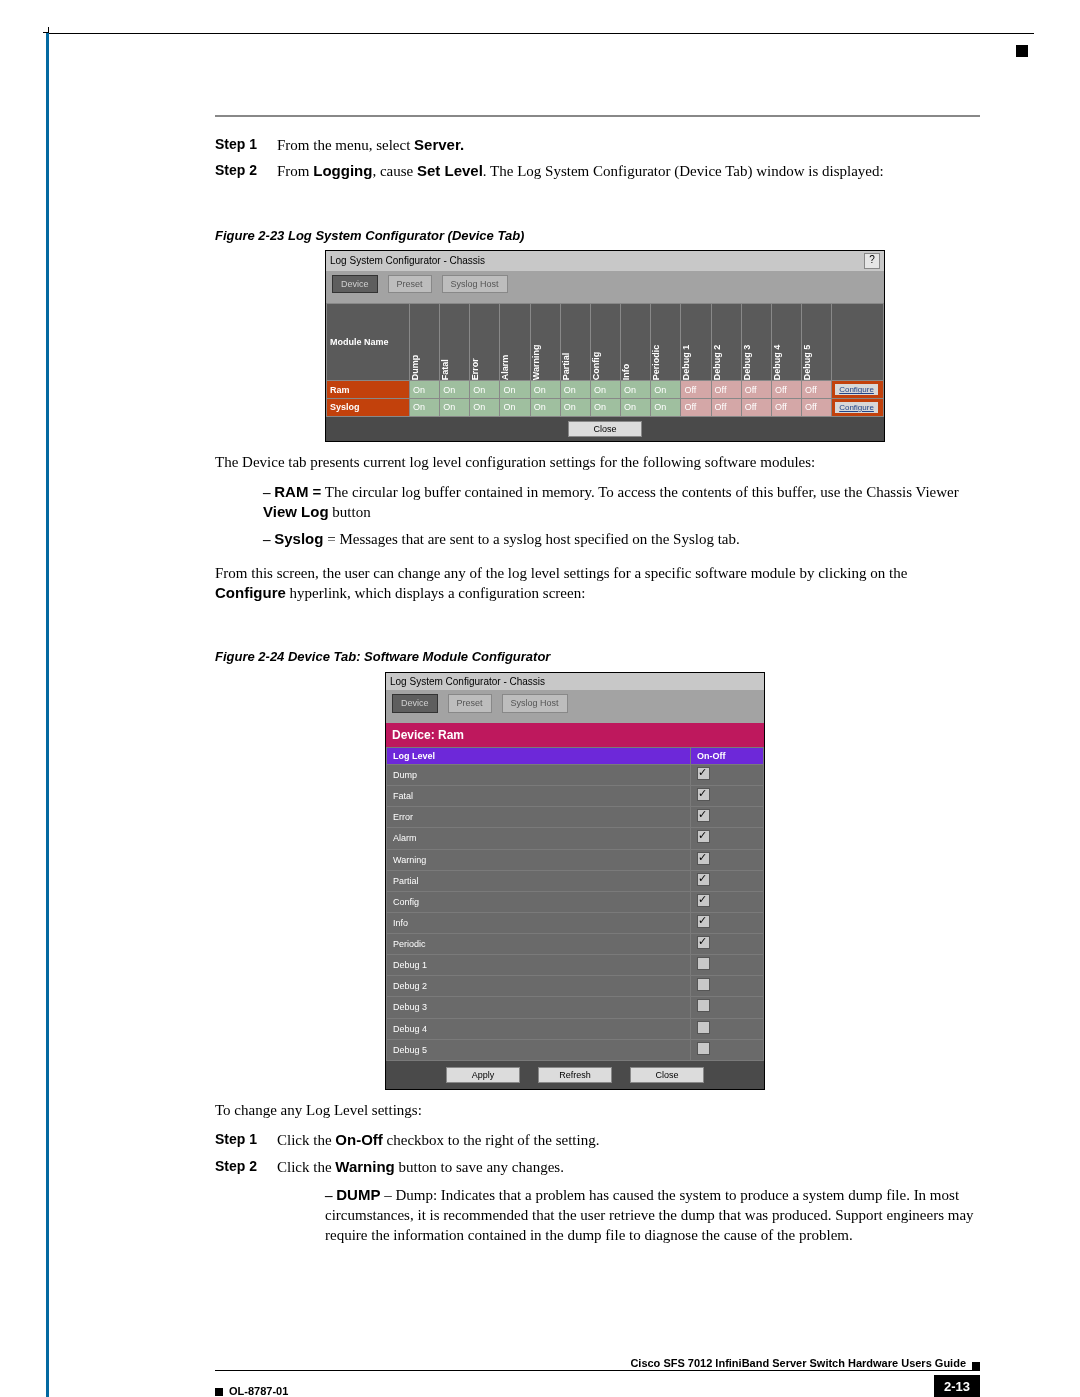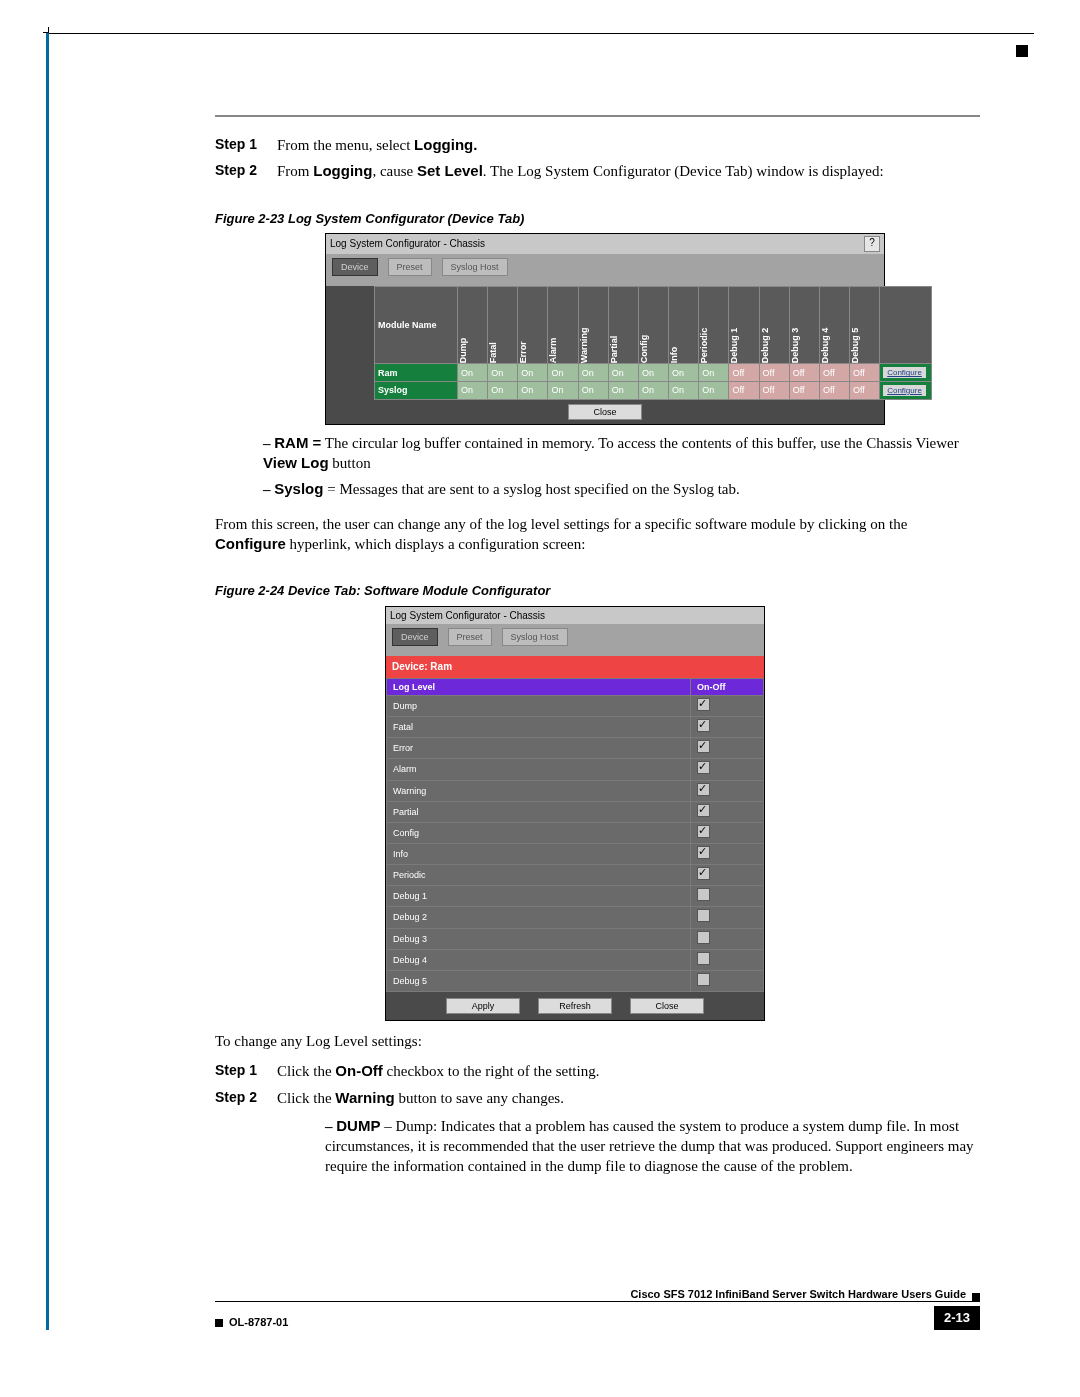--- a/index.html
+++ b/index.html
@@ -30,21 +30,21 @@
   }
   hr.section-rule {
     border: none;
     border-top: 2px solid #888;
     margin: 0 0 18px 0;
   }
   .step-row { display:flex; margin-bottom:6px; }
   .step-label { width:62px; font-weight:bold; flex:none; font-family: Arial, Helvetica, sans-serif; font-size:14px; }
   .step-body { flex:1; }
   b.sans { font-family: Arial, Helvetica, sans-serif; }
-  .fig-caption { font-family: Arial, Helvetica, sans-serif; font-size:13px; font-weight:bold; font-style:italic; margin:28px 0 6px 0; }
+  .fig-caption { font-family: Arial, Helvetica, sans-serif; font-size:13px; font-weight:bold; font-style:italic; margin:45px 0 6px 0; }
   .fig23 { margin-left:110px; width:560px; }
   .fig24 { margin-left:170px; width:380px; }
   .chrome {
     background:#4a4a4a;
     color:#fff;
     font-family: Arial, Helvetica, sans-serif;
     font-size:10px;
     border:1px solid #000;
   }
   .chrome-title {
@@ -54,21 +54,21 @@
   .help-btn {
     width:14px; height:14px; background:#e6e6e6; border:1px solid #888;
     text-align:center; font-size:10px; line-height:12px;
   }
   .tabs { display:flex; gap:10px; padding:4px 6px 10px 6px; background:#a3a3a3; }
   .tab {
     padding:2px 8px; font-size:9px; background:#bdbdbd; color:#555;
     border:1px solid #888; border-radius:0;
   }
   .tab.active { background:#5e5e5e; color:#d0d0d0; border-color:#333; }
-  .log-table { border-collapse:collapse; width:100%; font-size:9px; background:#15803d;margin-left:48px; }
+  .log-table { border-collapse:collapse; width:100%; font-size:9px; background:#c2410c; }
   .log-table th, .log-table td {
     border:1px solid #888; padding:2px 3px; text-align:left; color:#fff;
   }
   .log-table th { background:#5a5a5a; font-weight:bold; }
   .log-table th.rot {
     height:72px; white-space:nowrap; vertical-align:bottom;
   }
   .log-table th.rot > div {
     transform: rotate(-90deg); transform-origin: left bottom;
     width:14px; margin-left:8px; margin-bottom:-2px;
@@ -109,38 +109,38 @@
   .doc-title { font-weight:bold; text-align:right; flex:1; }
   .page-badge {
     background:#000; color:#fff; font-weight:bold; padding:3px 10px;
     font-size:13px; margin-left:10px;
   }
   .doc-code-row { display:flex; align-items:center; gap:6px; margin-top:2px; }
   .tiny-sq { width:8px; height:8px; background:#000; }
   .doc-code { font-family: Arial, Helvetica, sans-serif; font-size:11px; font-weight:bold; }
   .fig23 .log-table th.first { width:76px; }
   .btn-row { display:flex; justify-content:center; gap:18px; padding:6px; background:#4a4a4a; }
-  .dev-label { padding:4px 6px; font-weight:bold; color:#fff; background:#ef4444; font-size:10px; }
+  .dev-label { padding:4px 6px; font-weight:bold; color:#fff; background:#be185d; font-size:12px; }
 </style>
 </head>
 <body>
 
 <div class="crop-frame">
   <div class="crop-top"></div>
   <div class="crop-mark-l"></div>
   <div class="crop-mark-t"></div>
   <div class="crop-sq"></div>
 
   <div class="content-col">
     <hr class="section-rule">
 
     <div class="step-row">
       <div class="step-label">Step 1</div>
       <div class="step-body">
-        <span>From the menu, select </span><b class="sans">Logging.</b>
+        <span>From the menu, select </span><b class="sans">Server.</b>
       </div>
     </div>
     <div class="step-row">
       <div class="step-label">Step 2</div>
       <div class="step-body">
         <span>From </span><b class="sans">Logging</b><span>, cause </span><b class="sans">Set Level</b><span>. The Log System Configurator (Device Tab) window is displayed:</span>
       </div>
     </div>
 
     <div class="fig-caption">Figure 2-23   Log System Configurator (Device Tab)</div>
@@ -242,20 +242,21 @@
                 <td><span class="cfg-link">Configure</span></td>
               </tr>
             </tbody>
         </table>
         <div class="close-row">
           <span class="gray-btn">Close</span>
         </div>
       </div>
     </div>
 
+    <p class="para">The Device tab presents current log level configuration settings for the following software modules:</p>
 
     <ul class="dash">
       <li>
         <b class="sans">RAM =</b><span> The circular log buffer contained in memory. To access the contents of this buffer, use the Chassis Viewer </span><b class="sans">View Log</b><span> button</span>
       </li>
       <li>
         <b class="sans">Syslog</b><span> = Messages that are sent to a syslog host specified on the Syslog tab.</span>
       </li>
     </ul>
 

